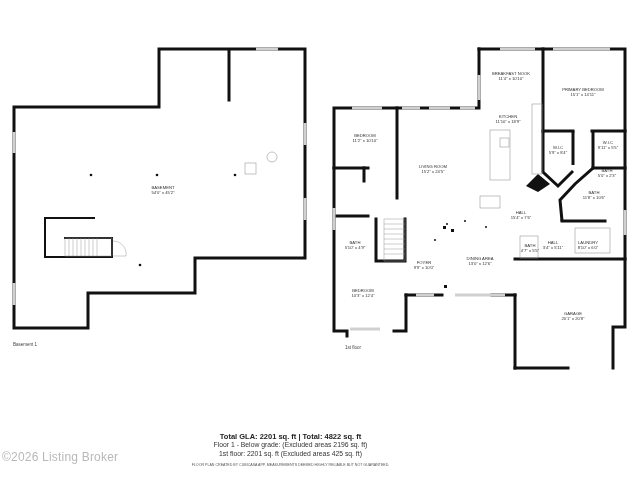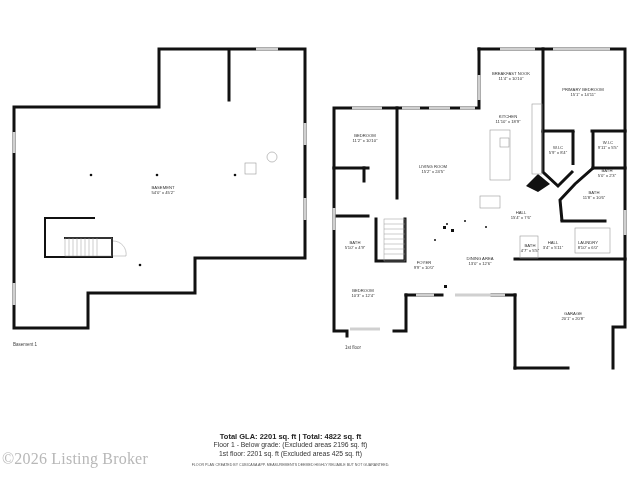--- a/index.html
+++ b/index.html
@@ -6,21 +6,21 @@
   body{width:640px;height:480px;position:relative;overflow:hidden;font-family:"Liberation Sans",sans-serif;color:#222;}
   svg{position:absolute;left:0;top:0;}
   .lbl{position:absolute;text-align:center;font-size:4.2px;line-height:5px;color:#333;white-space:nowrap;transform:translateX(-50%);}
   .floorlbl{position:absolute;font-size:4.5px;color:#444;}
   .summary{position:absolute;left:0;width:581px;text-align:center;}
   .s-bold{top:432px;font-size:7.5px;font-weight:bold;color:#222;}
   .s-line{font-size:6.8px;color:#333;}
   .s1{top:441px;}
   .s2{top:450px;}
   .s-note{top:463px;font-size:3.6px;color:#555;}
-  .watermark{position:absolute;left:2px;top:450px;font-size:16px;color:#b8b8b8;letter-spacing:0.2px;font-family:Liberation Serif, serif;}
+  .watermark{position:absolute;left:2px;top:450px;font-size:12px;color:#b8b8b8;letter-spacing:0.2px;}
 </style>
 </head>
 <body>
 
 <svg width="640" height="480">
 
   <g stroke="#111" stroke-width="3" fill="none" stroke-linecap="square">
     <path d="M159,49 L305,49 L305,258 L195,258 L195,293 L88,293 L88,328 L14,328 L14,107 L159,107 Z"></path>
     <line x1="229" y1="50" x2="229" y2="100"></line>
     <polyline points="94,218 45,218 45,257 112,257 112,238 65,238" stroke-width="2"></polyline>

